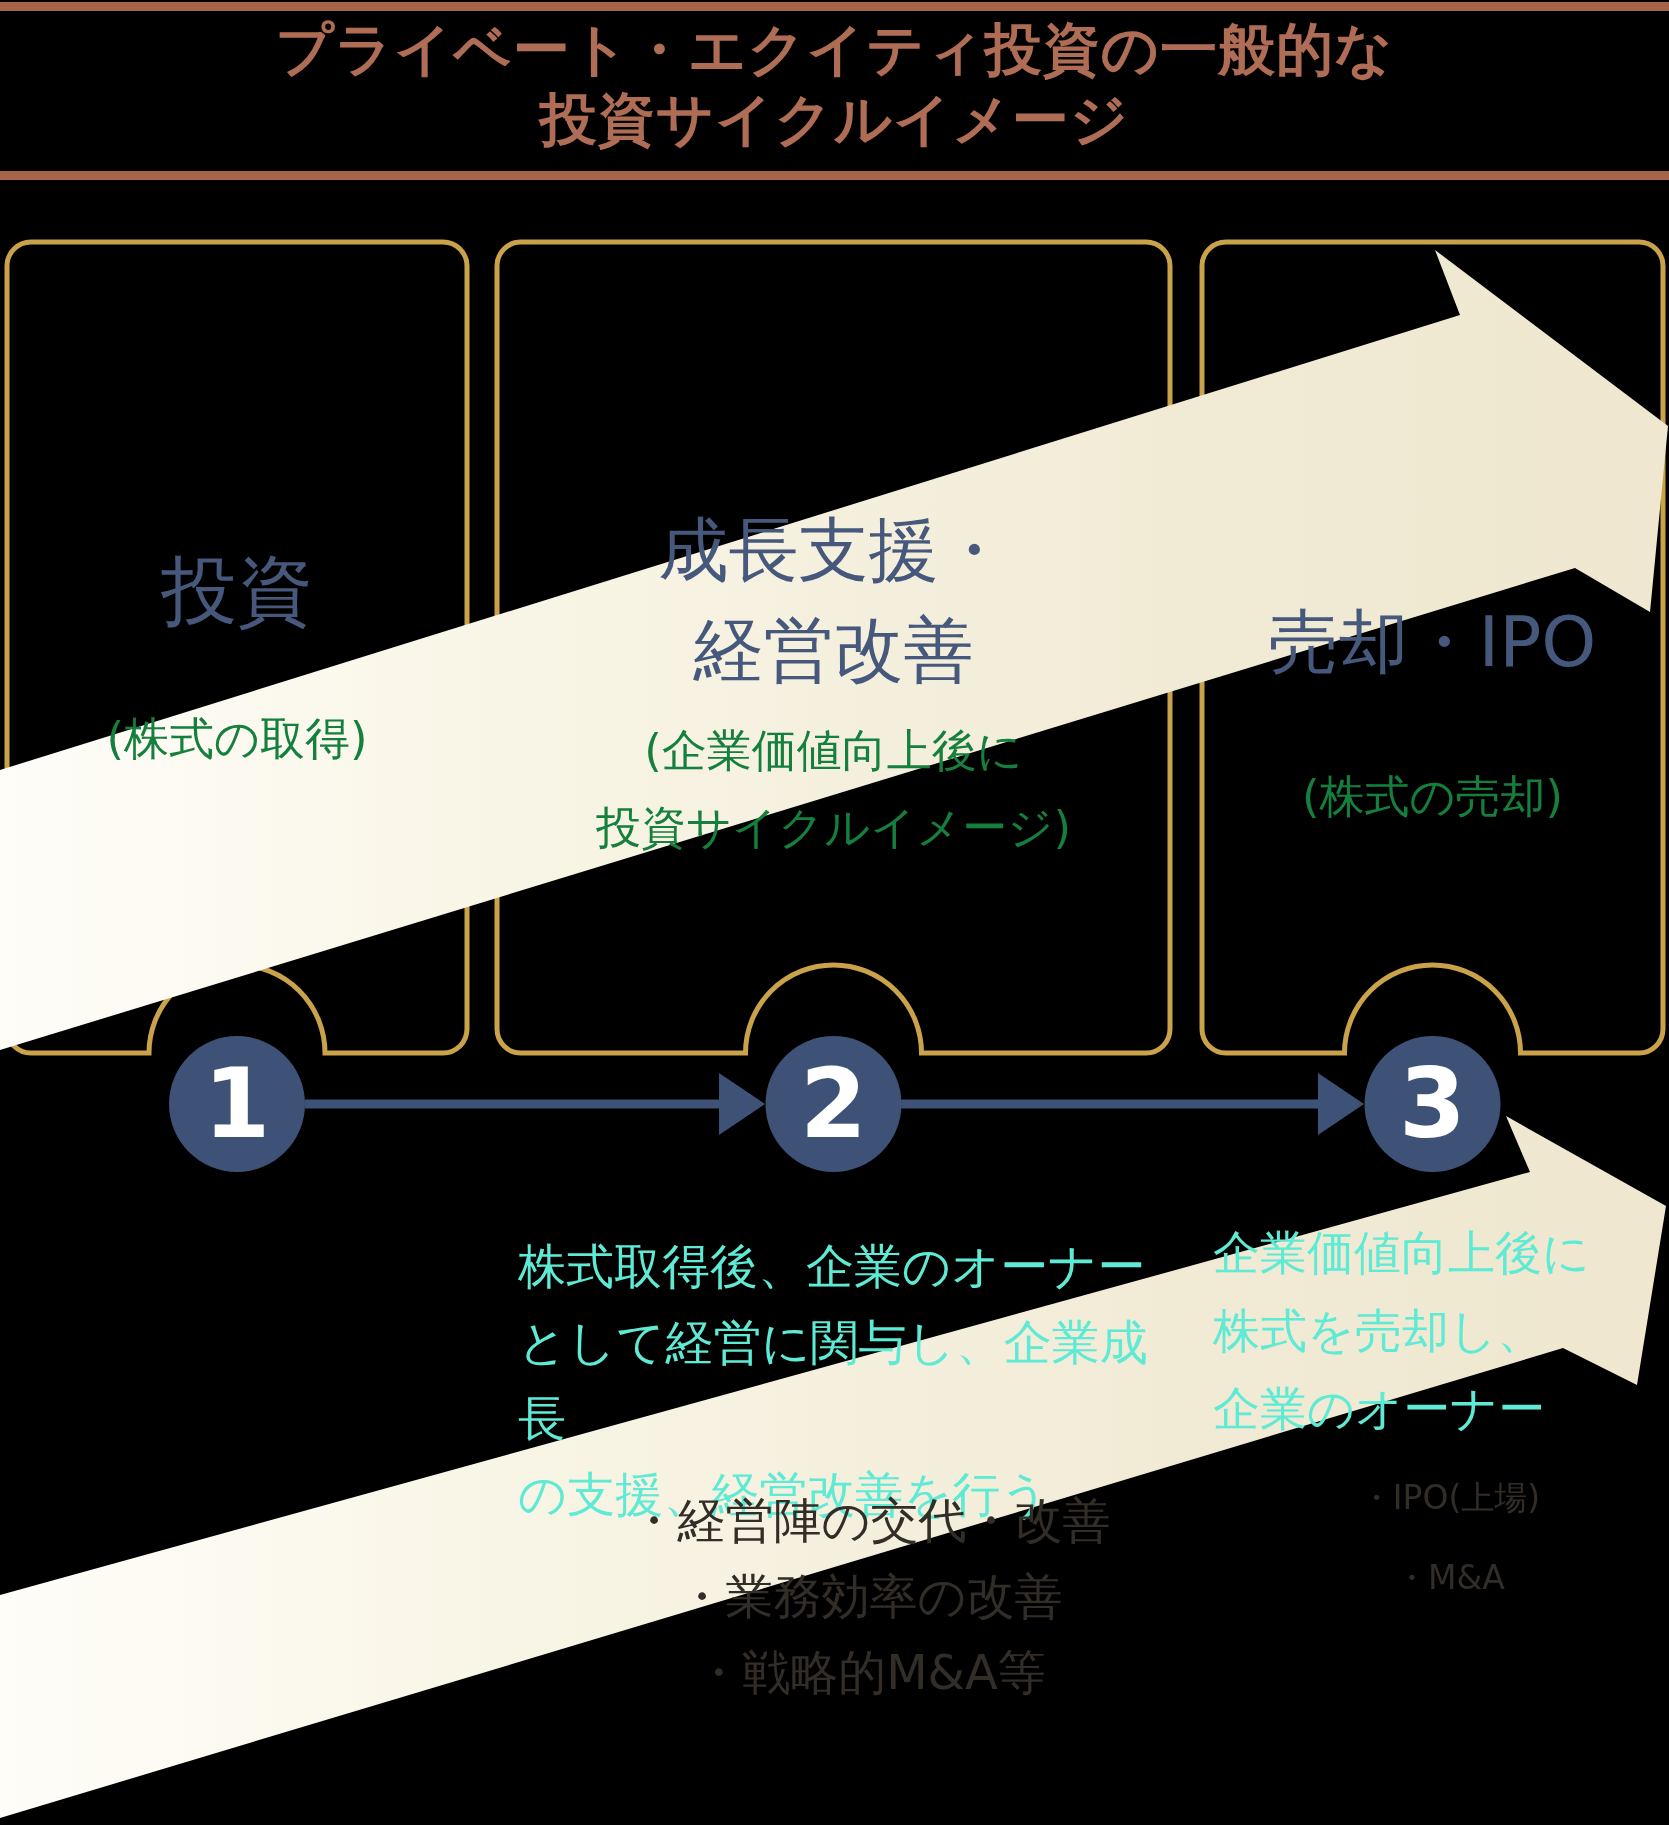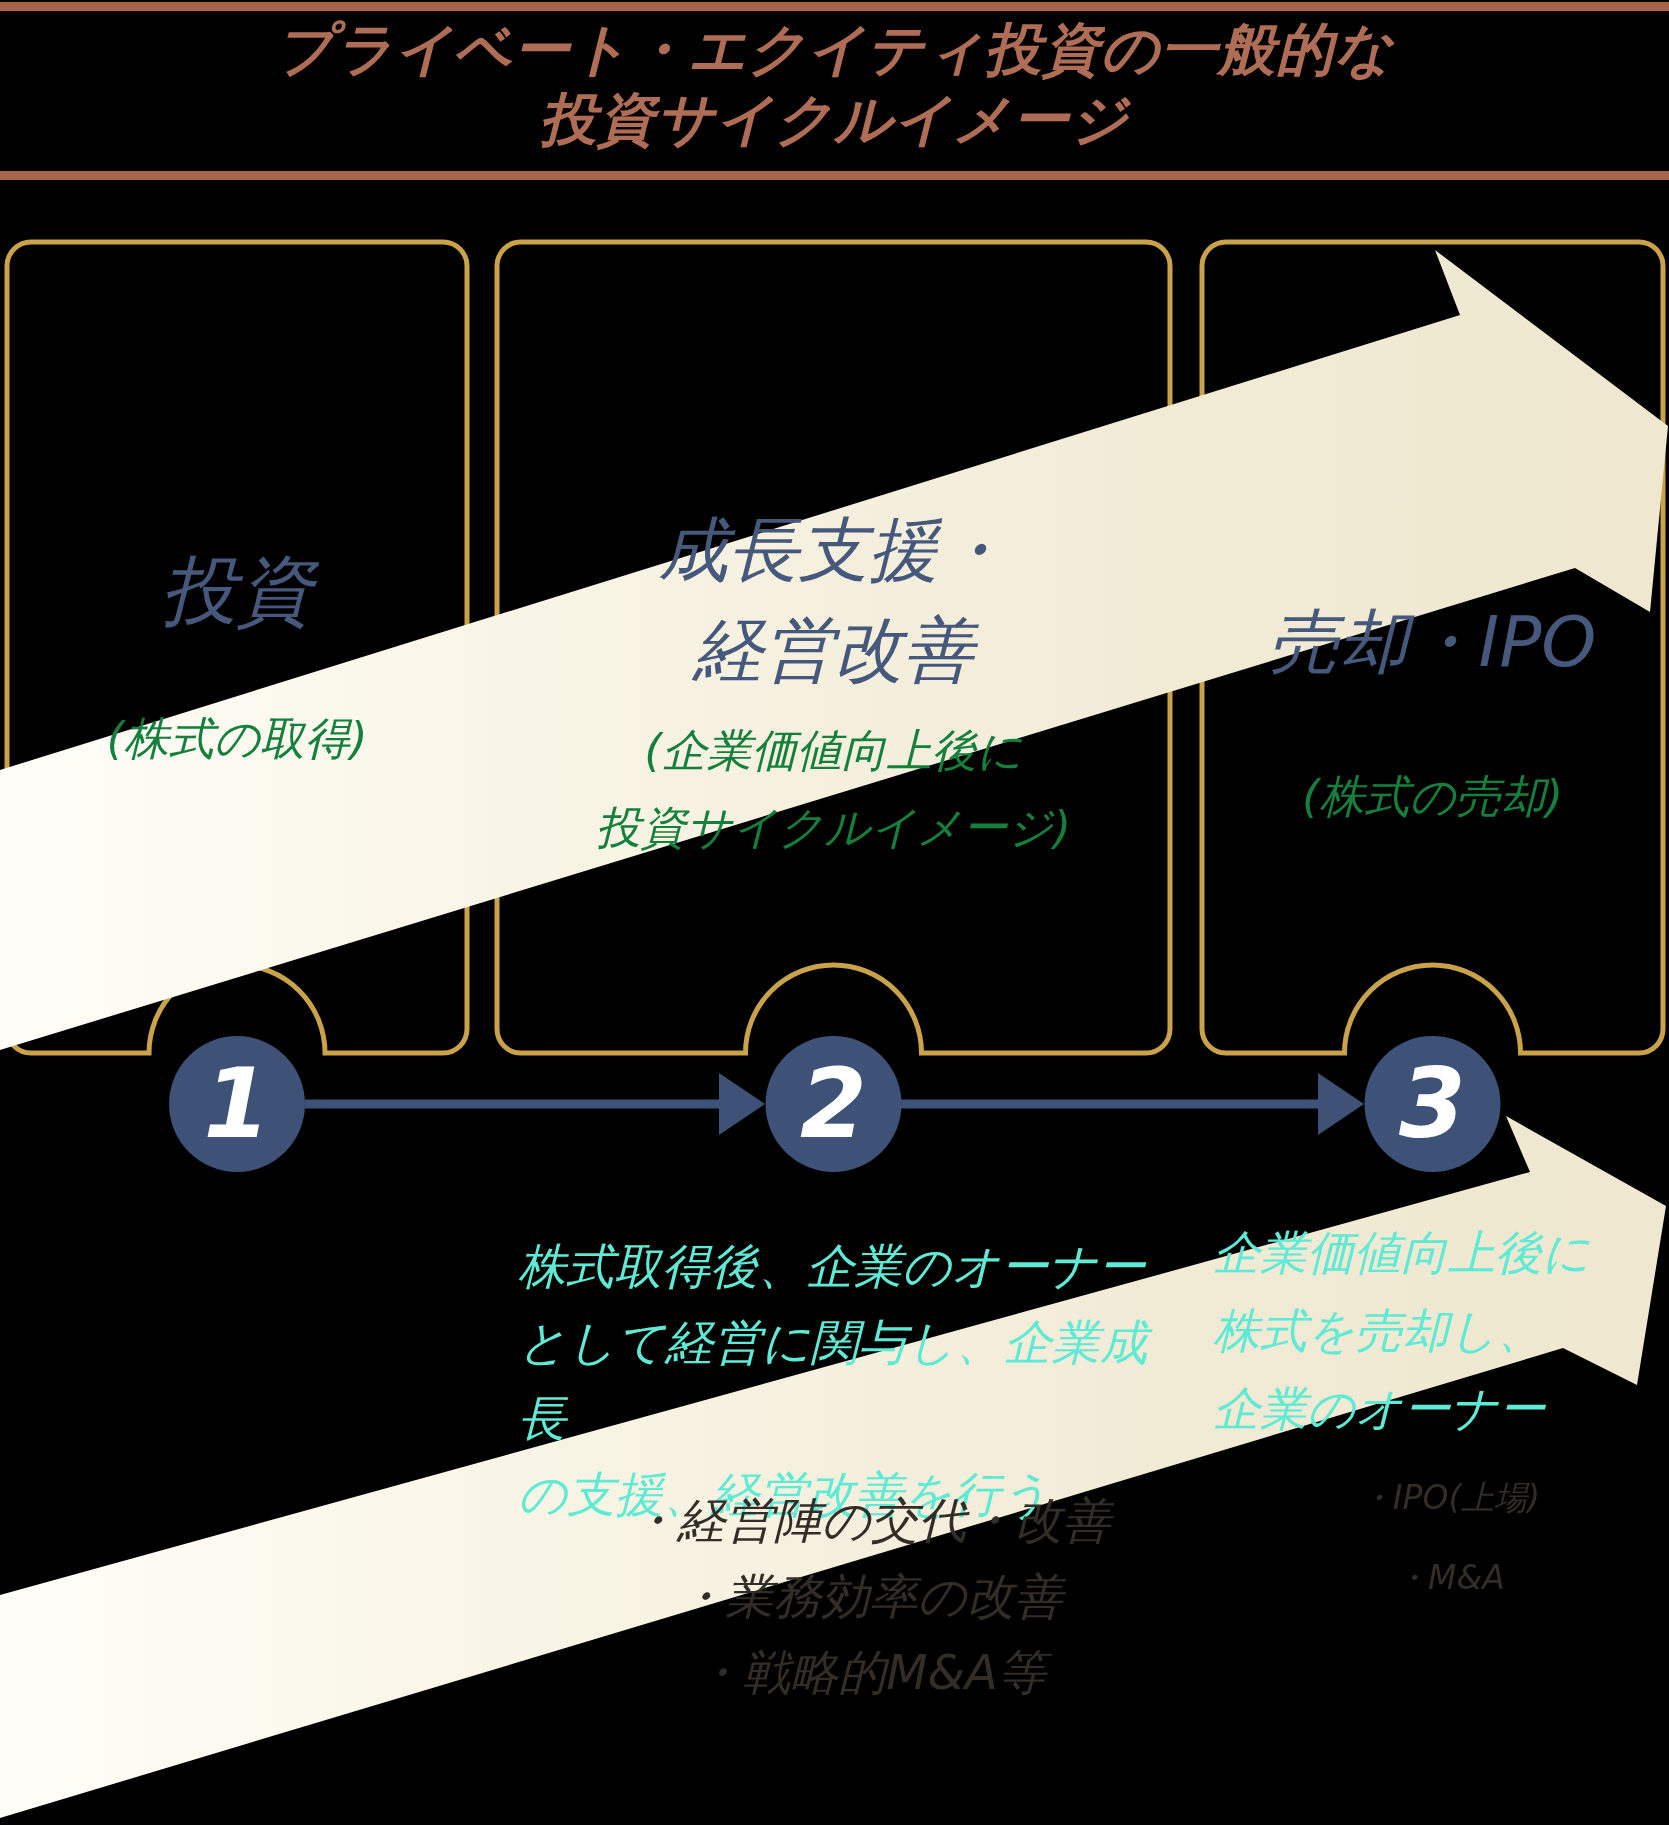--- a/index.html
+++ b/index.html
@@ -2,21 +2,20 @@
 <html><head>
 <meta charset="utf-8">
 <style>
   html,body{margin:0;padding:0;background:#000;}
   .canvas{
     position:relative;
     width:1669px;height:1825px;
     background:#000;
     overflow:hidden;
     font-family:"DejaVu Sans", sans-serif;
-    font-style:italic;
   }
   .abs{position:absolute;}
   .rule{left:0;width:1669px;height:9px;background:#a8634b;}
   .title-wrap{top:14px;left:0;width:1669px;text-align:center;color:#b06d55;
     font-size:57px;font-weight:bold;line-height:70px;letter-spacing:1px;}
   .step-heading{color:#46597c;font-weight:500;text-align:center;}
   .h1-size{font-size:76px;line-height:86px;}
   .h2-size{font-size:70px;line-height:100px;}
   .step-caption{color:#15803d;font-size:45px;line-height:77px;text-align:center;font-weight:400;}
   .detail{color:#5eead4;font-size:48px;line-height:76px;text-align:left;font-weight:400;}

